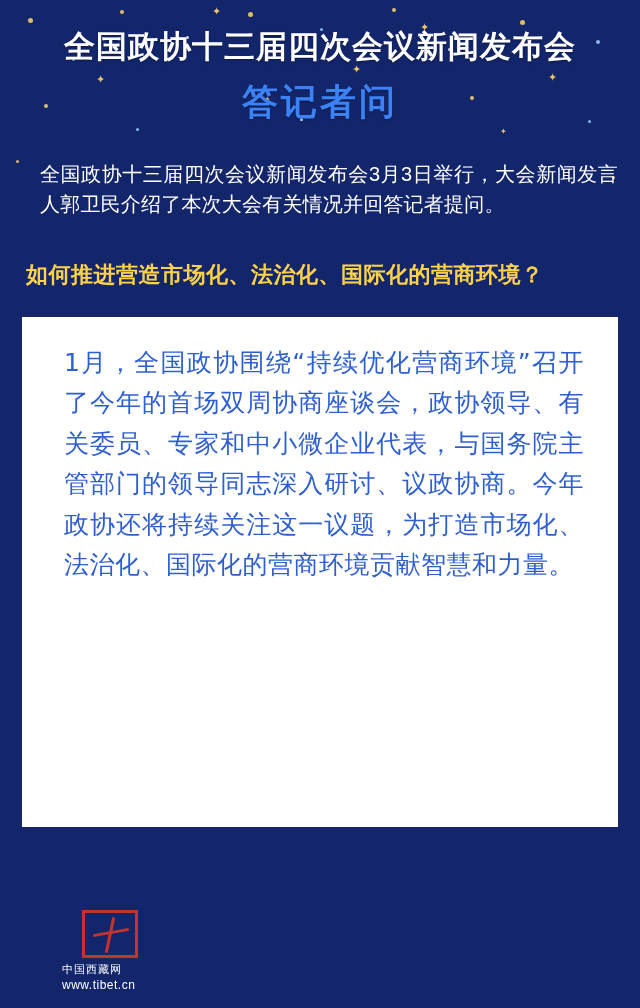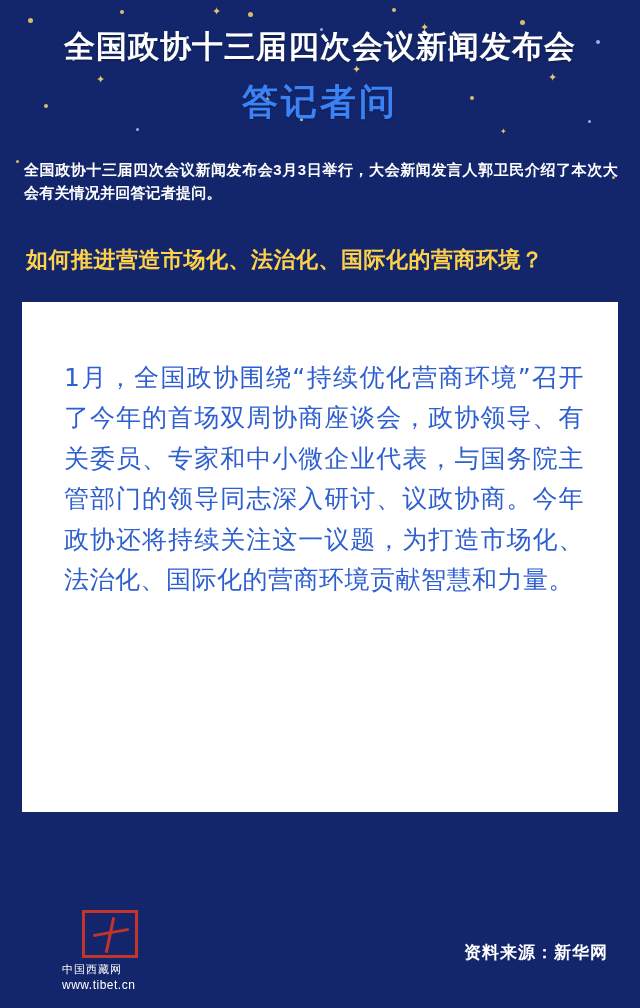--- a/index.html
+++ b/index.html
@@ -59,24 +59,24 @@
     font-weight: bold;
     color: #3b82f6;
     letter-spacing: 3px;
     text-shadow: 0 1px 2px rgba(0,0,0,0.35);
   }
 
   
   .intro {
     position: relative;
     z-index: 3;
-    margin: 26px 22px 0 24px;
-    color: #ffffff;
-    font-size: 15px;
-    font-weight: bold;
+    margin: 26px 22px 0 40px;
+    color: #ffffff;
+    font-size: 20px;
+    font-weight: normal;
     line-height: 1.52;
     text-align: justify;
     letter-spacing: 0.2px;
   }
 
   
   .question {
     position: relative;
     z-index: 3;
     margin: 38px 22px 0 26px;
@@ -87,21 +87,21 @@
     letter-spacing: 0.5px;
   }
 
   
   .answer-card {
     position: relative;
     z-index: 3;
     margin: 26px 22px 0 22px;
     background: #ffffff;
     min-height: 510px;
-    padding: 56px 34px 40px 42px;
+    padding: 26px 34px 40px 42px;
   }
   .answer-text {
     color: #2e5fd0;
     font-size: 25px;
     line-height: 1.62;
     letter-spacing: 0.5px;
     text-align: justify;
     font-family: "DejaVu Sans", "Liberation Sans", sans-serif;
   }
 
@@ -214,14 +214,13 @@
 <div class="answer-card">
   <div class="answer-text">1月，全国政协围绕“持续优化营商环境”召开了今年的首场双周协商座谈会，政协领导、有关委员、专家和中小微企业代表，与国务院主管部门的领导同志深入研讨、议政协商。今年政协还将持续关注这一议题，为打造市场化、法治化、国际化的营商环境贡献智慧和力量。</div>
 </div>
 
 <div class="footer">
   <div class="logo-wrap">
     <div class="logo-mark"></div>
     <div class="logo-cn">中国西藏网</div>
     <div class="logo-url">www.tibet.cn</div>
   </div>
-  <div class="source">资料来源：新华网</div>
 </div>
 
 </body></html>

